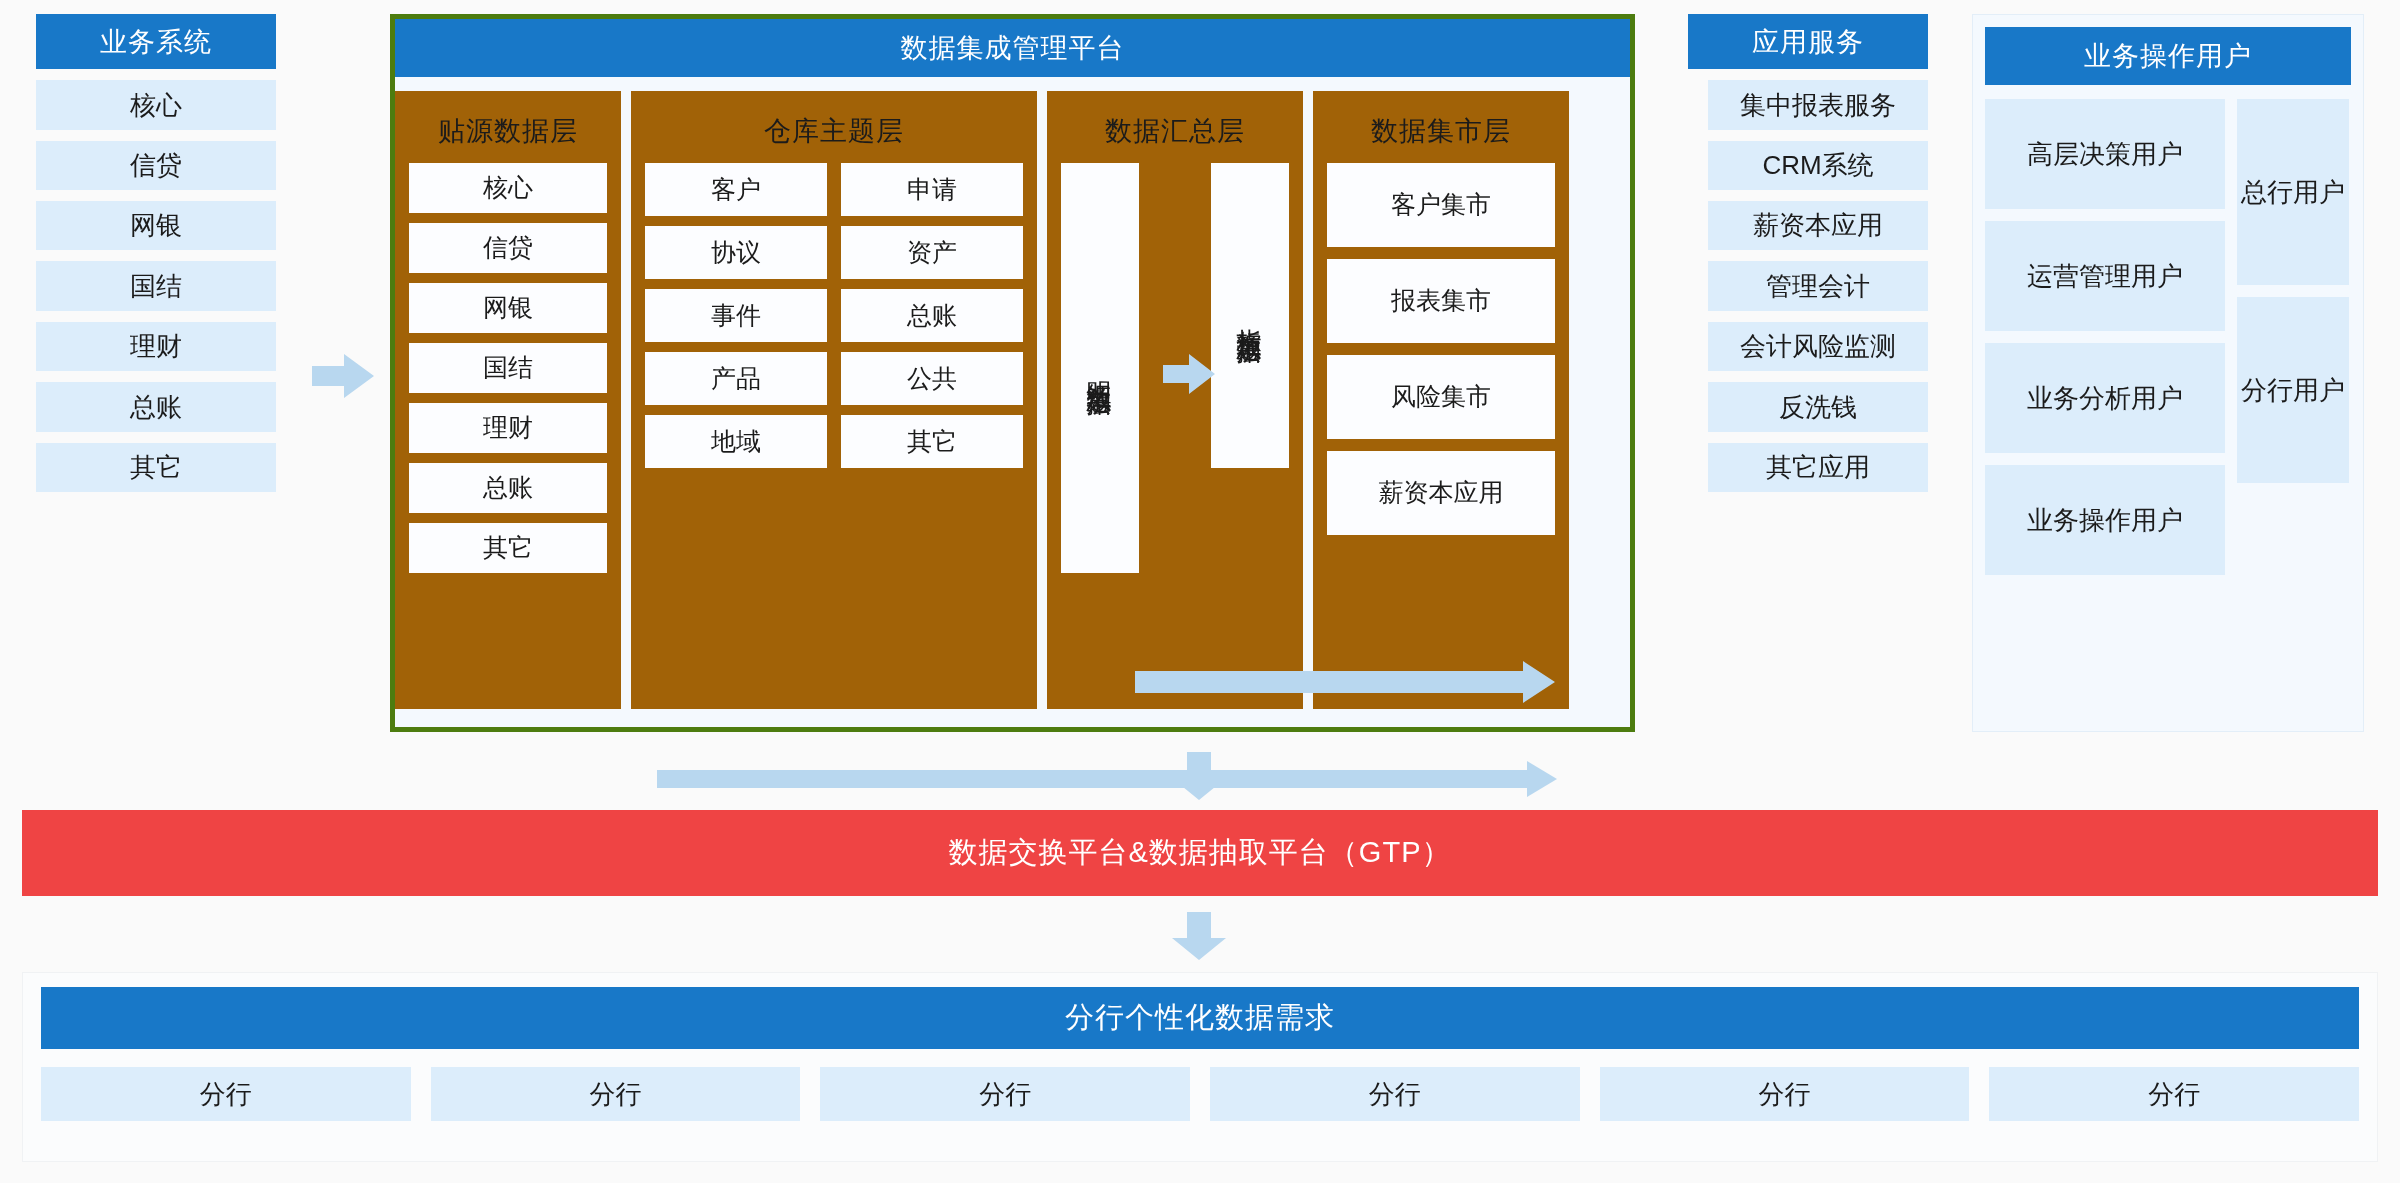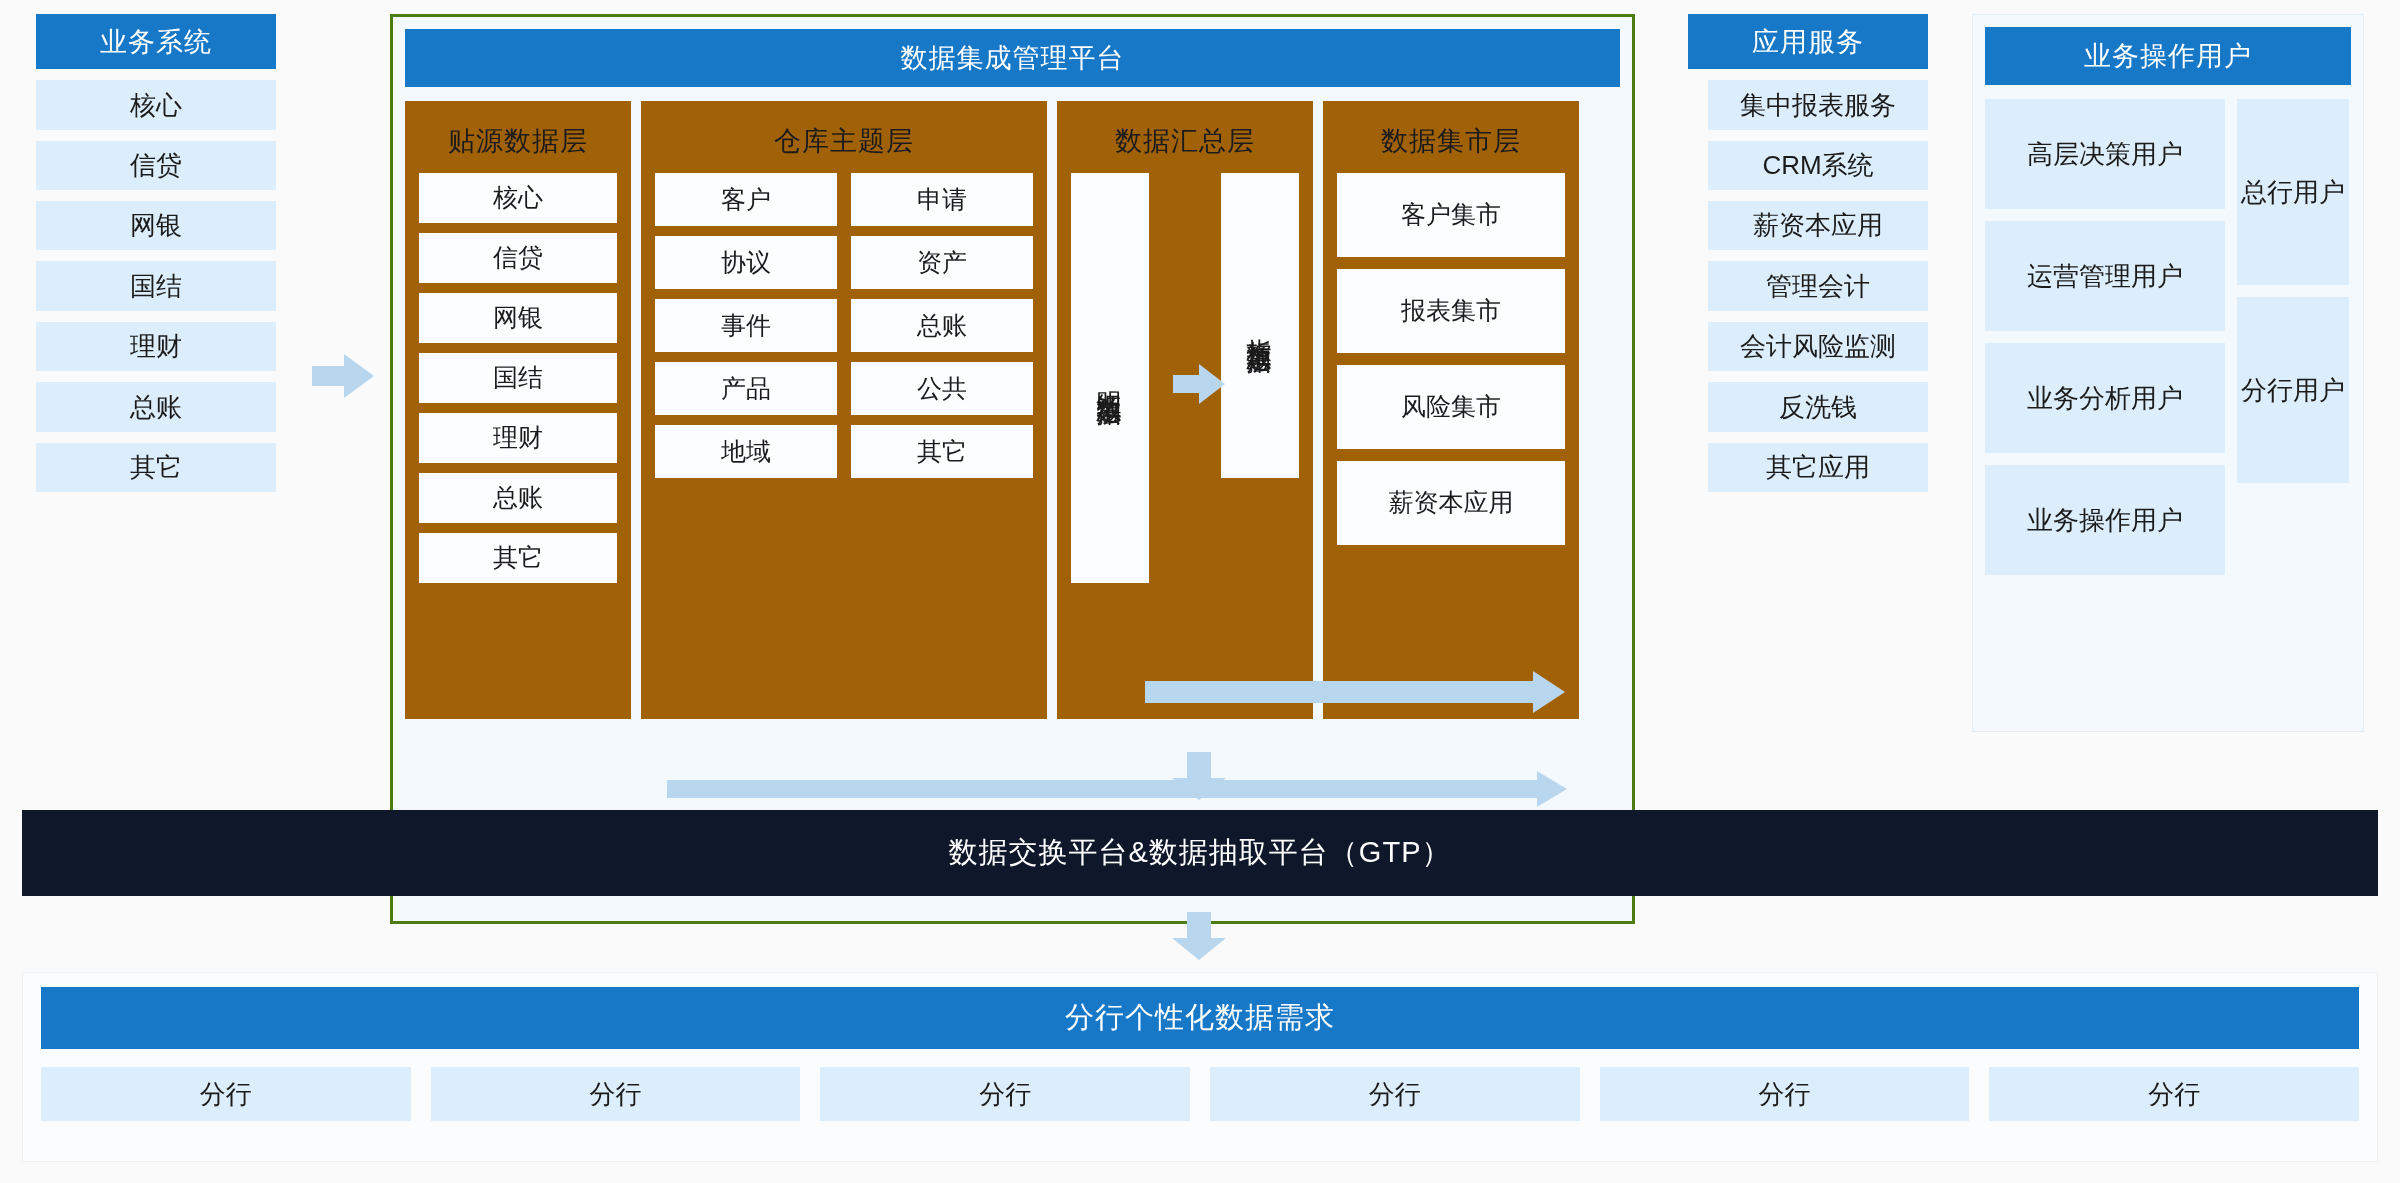--- a/index.html
+++ b/index.html
@@ -49,24 +49,24 @@
 
   
   .arrow-right-sm {
     position: absolute; left: 312px; top: 352px;
     width: 62px; height: 48px;
   }
 
   
   .col-plat {
     position: absolute; left: 390px; top: 14px;
-    width: 1245px; height: 910px;
+    width: 1245px; height: 718px;
     background: #f4f9fe;
-    border: 3px solid #4d7c0f;
-    padding: 12px;
+    border: 5px solid #4d7c0f;
+    padding: 0;
   }
   .plat-hdr { height: 58px; }
   .plat-body {
     position: relative;
     margin-top: 14px;
     height: 618px;
     display: flex;
     gap: 10px;
   }
 
@@ -132,21 +132,21 @@
 
   
   .arrow-down { position: absolute; width: 54px; height: 48px; }
   .ad1 { left: 1172px; top: 752px; }
   .ad2 { left: 1172px; top: 912px; }
 
   
   .bar-gtp {
     position: absolute; left: 22px; top: 810px;
     width: 2356px; height: 86px;
-    background: #0f172a; color: #fff;
+    background: #ef4444; color: #fff;
     display: flex; align-items: center; justify-content: center;
     font-size: 29px; letter-spacing: 1px;
   }
 
   
   .sec-branch {
     position: absolute; left: 22px; top: 972px;
     width: 2356px; height: 190px;
     background: #fbfcfd;
     border: 1px solid #f0f2f4;

